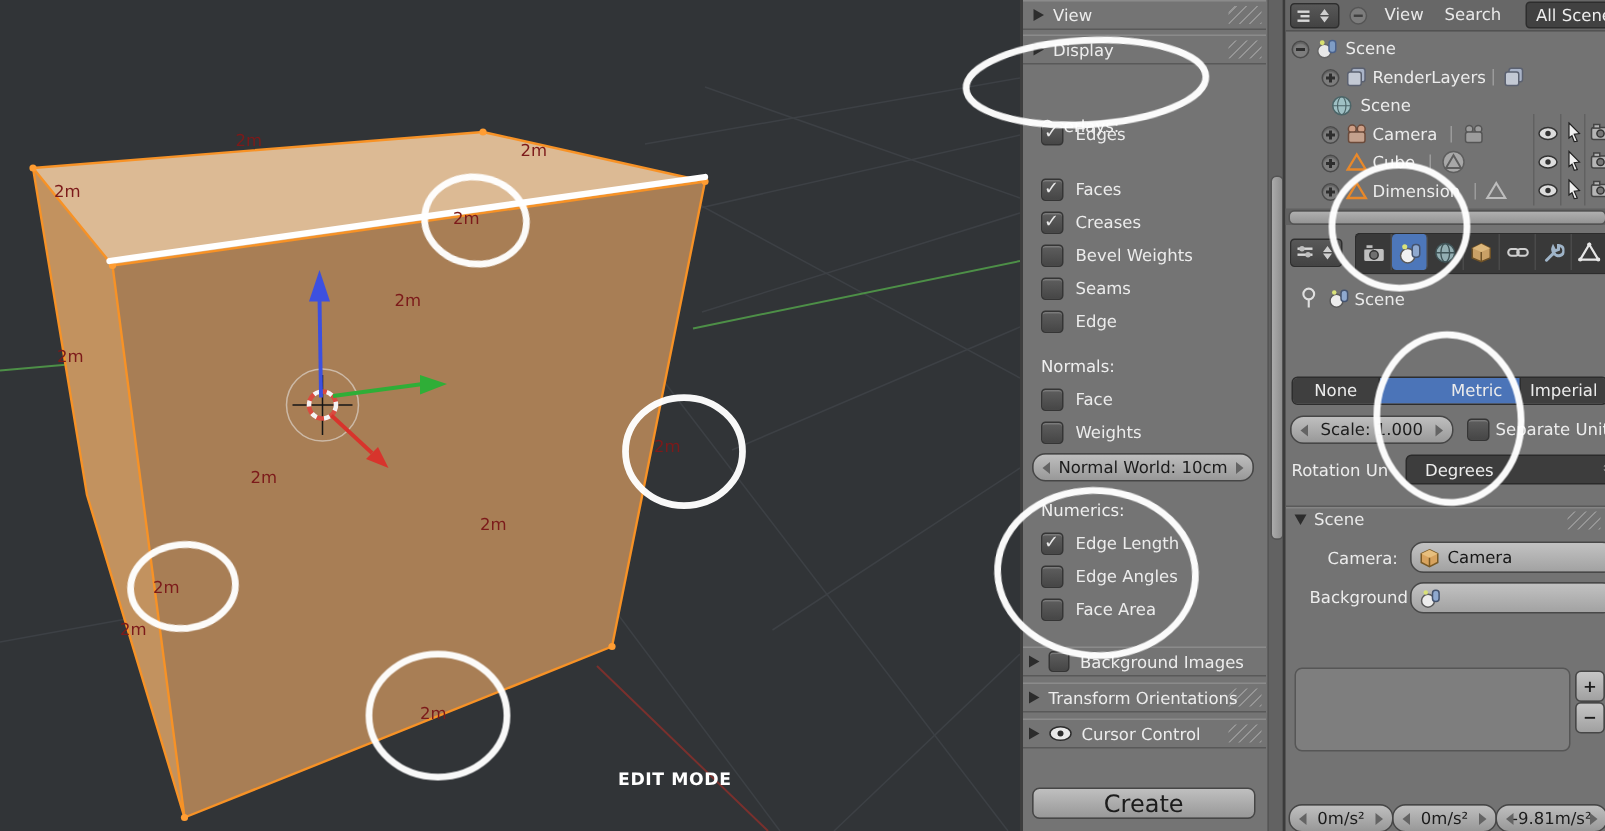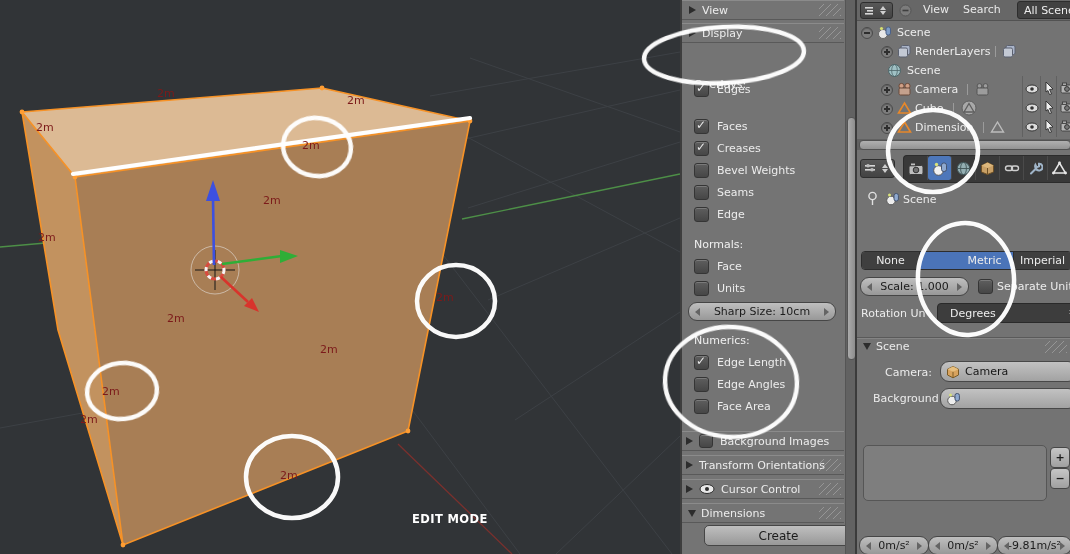--- a/index.html
+++ b/index.html
@@ -199,25 +199,25 @@
         <span>Edge</span>
       </div>
 
     <span class="slab" style="top:238px">Normals:</span>
     <div class="chk-row" style="top:259px">
         <span class="cb"></span>
         <span>Face</span>
       </div>
     <div class="chk-row" style="top:281px">
         <span class="cb"></span>
-        <span>Units</span>
+        <span>Weights</span>
       </div>
     <div class="pill" style="left:6px;top:302px;width:146px;height:17px">
       <span class="stp-l"></span>
-      <span>Sharp Size: 10cm</span>
+      <span>Normal World: 10cm</span>
       <span class="stp-r"></span>
       </div>
 
     <span class="slab" style="top:334px">Numerics:</span>
     <div class="chk-row" style="top:355px">
         <span class="cb on"></span>
         <span>Edge Length</span>
       </div>
     <div class="chk-row" style="top:377px">
         <span class="cb"></span>
@@ -240,26 +240,21 @@
       </div>
     <div class="ts-header" style="top:479px">
       <span class="tri-r" style="margin-left:4px"></span>
       <svg class="eye-svg" width="16" height="10" style="margin-right:6px">
         <ellipse cx="8" cy="5" rx="7" ry="4.5" fill="#e9e9e9" stroke="#2c2c2c"></ellipse>
           <circle cx="8" cy="5" r="2" fill="#2c2c2c"></circle>
         </svg>
       <span>Cursor Control</span>
       <span class="grip"></span>
       </div>
-    <div class="ts-header" style="top:503px">
-      <span class="tri-d"></span>
-      <span>Dimensions</span>
-      <span class="grip"></span>
-      </div>
-    <div class="pill" style="left:22px;top:525px;width:147px;height:19px;border-radius:5px;font-size:12px">
+    <div class="pill" style="left:6px;top:525px;width:147px;height:19px;border-radius:5px;font-size:16px">
       <span>Create</span>
       </div>
 
     <div class="scrollv">
         <div class="thumb"></div>
       </div>
   </div>
 
   <div id="rightcol">
 

